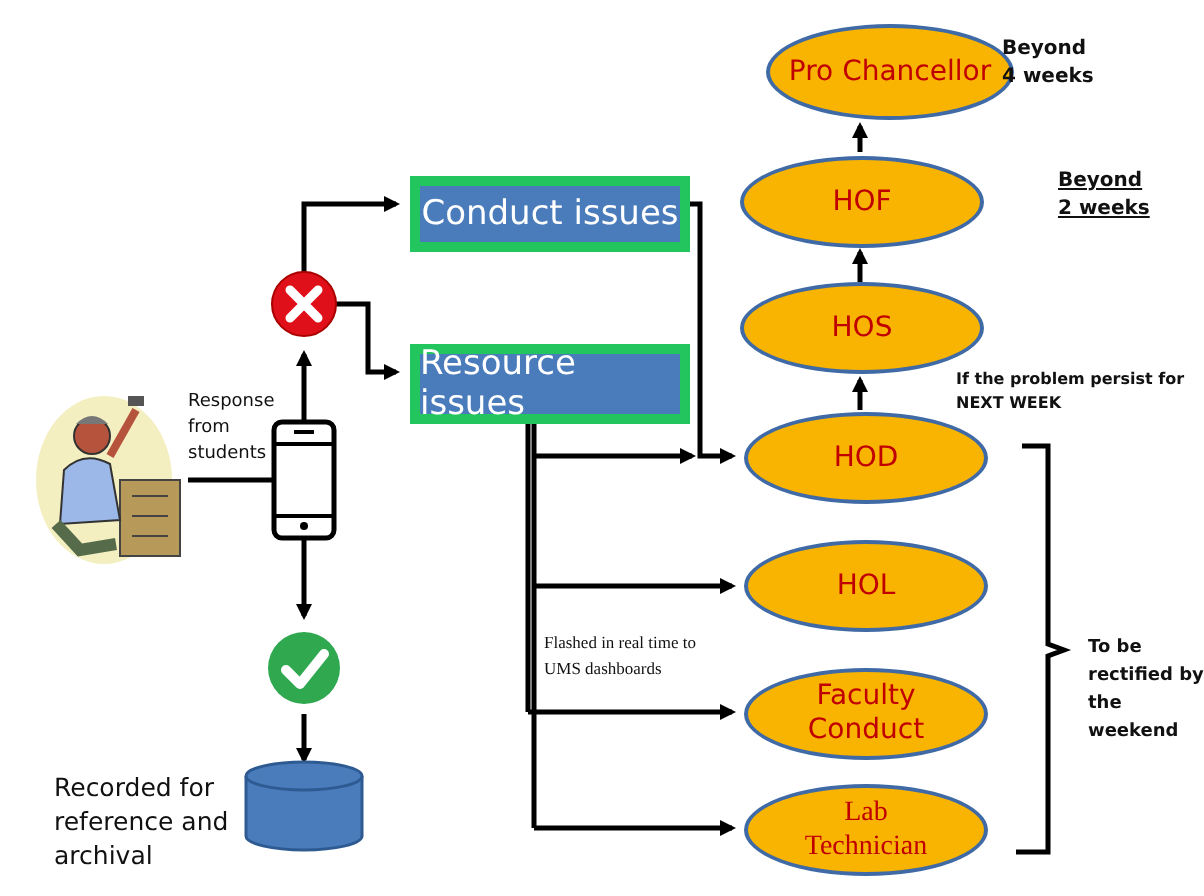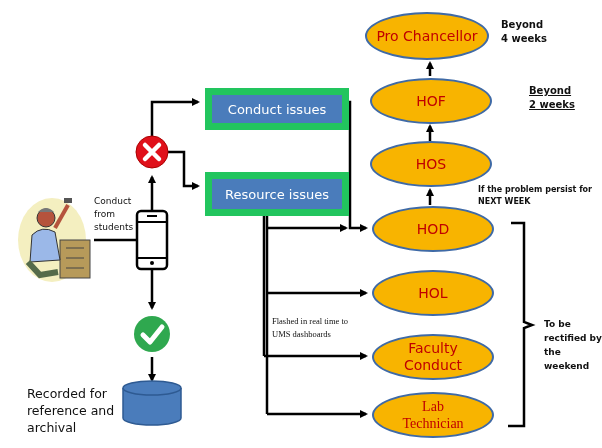--- a/index.html
+++ b/index.html
@@ -1,21 +1,21 @@
 <!DOCTYPE html>
 <html><head>
 <meta charset="utf-8">
 <style>
   html, body { margin:0; padding:0; background:#ffffff; }
   body { width:602px; height:448px; position:relative; overflow:hidden; font-family:"Liberation Sans", sans-serif; }
   svg { position:absolute; left:0; top:0; }
   .lbl { position:absolute; color:#111; font-family:"DejaVu Sans", sans-serif; }
   .bold { font-weight:bold; font-size:10px; line-height:14px; }
   .small { font-size:9px; line-height:13px; }
-  .rect-box { position:absolute; background:#4a7cbb; border:7px solid #22c55e; color:#fff; font-size:13px; display:flex; align-items:center; justify-content:center; font-family:"DejaVu Sans", sans-serif; }
+  .rect-box { position:absolute; background:#4a7cbb; border:5px solid #22c55e; color:#fff; font-size:17px; display:flex; align-items:center; justify-content:center; font-family:"DejaVu Sans", sans-serif; }
   .ell { position:absolute; background:#f8b400; border:2px solid #3f6aa6; border-radius:50%; color:#c00000; display:flex; align-items:center; justify-content:center; text-align:center; font-size:14px; line-height:17px; font-family:"DejaVu Sans", sans-serif; box-sizing:border-box; }
 </style>
 </head>
 <body>
 
 <svg width="602" height="448" viewBox="0 0 602 448">
   <defs>
     <marker id="ah" markerWidth="8" markerHeight="8" refX="6" refY="4" orient="auto" markerUnits="userSpaceOnUse">
       <path d="M0,0 L8,4 L0,8 z" fill="#000"></path>
     </marker>
@@ -81,30 +81,30 @@
     <line x1="66" y1="268" x2="84" y2="268" stroke="#444"></line>
     <path d="M32,235 Q42,225 55,232 L60,260 L30,262 Z" fill="#9bb8e8" stroke="#333" stroke-width="1"></path>
     <circle cx="46" cy="218" r="9" fill="#b5533c" stroke="#333" stroke-width="1"></circle>
     <path d="M38,212 Q46,204 54,212" fill="#777"></path>
     <path d="M55,228 L68,205" stroke="#b5533c" stroke-width="4"></path>
     <rect x="64" y="198" width="8" height="5" fill="#555"></rect>
     <path d="M28,262 L40,275 L58,272" stroke="#556b4a" stroke-width="6" fill="none"></path>
   </g>
 </svg>
 
-<div class="lbl small" style="left:94px; top:195px; width:50px;">Conduct from students</div>
+<div class="lbl small" style="left:94px; top:195px; width:50px;">Response from students</div>
 
 <div class="rect-box" style="left:205px; top:88px; width:130px; height:28px;">Conduct issues</div>
 <div class="rect-box" style="left:205px; top:172px; width:130px; height:30px;">Resource issues</div>
 
 <div class="lbl" style="left:27px; top:385px; width:90px; font-size:12.5px; line-height:17px;">Recorded for reference and archival</div>
 
 <div class="lbl small" style="left:272px; top:315px; width:92px; font-size:8.5px;font-family:Liberation Serif, serif;">Flashed in real time to UMS dashboards</div>
 
-<div class="ell" style="left:365px; top:12px; width:124px; height:48px;">
+<div class="ell" style="left:383px; top:12px; width:124px; height:48px;">
     <span>Pro Chancellor</span>
   </div>
 <div class="ell" style="left:370px; top:78px; width:122px; height:46px;">
     <span>HOF</span>
   </div>
 <div class="ell" style="left:370px; top:141px; width:122px; height:46px;">
     <span>HOS</span>
   </div>
 <div class="ell" style="left:372px; top:206px; width:122px; height:46px;">
     <span>HOD</span>

